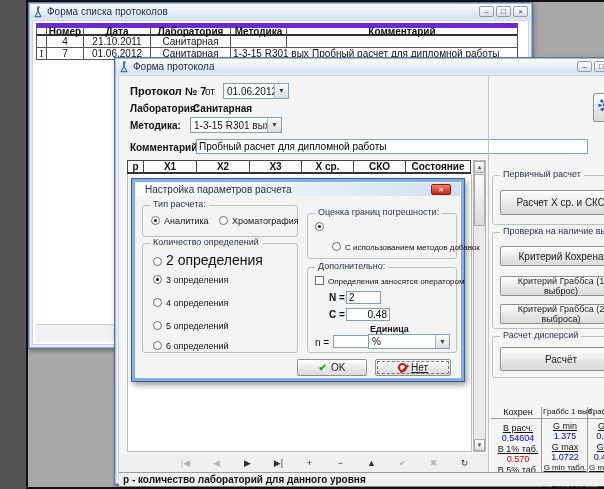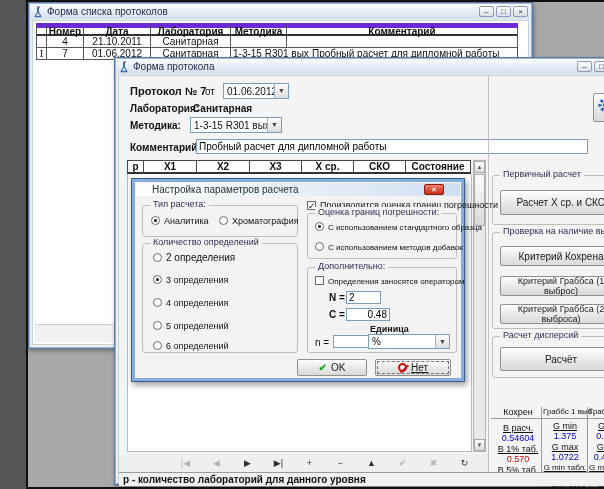--- a/index.html
+++ b/index.html
@@ -49,21 +49,21 @@
     display:flex;align-items:center;justify-content:center;font-weight:bold;font-size:10px;background:#fff;}
   
   .sb{position:absolute;background:#e9e9e9;border:1px solid #b5b5b5;}
   .sb .arrow{position:absolute;left:0;right:0;height:12px;background:linear-gradient(#fff,#dcdcdc);
     border:1px solid #a9a9a9;font-size:6px;text-align:center;line-height:11px;color:#555;}
   .sb .thumb{position:absolute;left:0;right:0;background:linear-gradient(#fdfdfd,#d9d9d9);border:1px solid #a9a9a9;}
   
   #dialog{position:absolute;left:103px;top:176px;width:334px;height:204px;
     background:#f3f3f3;border:1px solid #3a5f8f;box-shadow:0 0 0 3px #85aedd inset,2px 3px 6px rgba(0,0,0,.4);z-index:50;}
   #dialog .dtitle{position:absolute;left:4px;top:4px;right:4px;height:13px;
-    background:linear-gradient(90deg,#ffffff,#cfe0f2);display:flex;align-items:center;padding:0 16px;color:#233;}
+    background:linear-gradient(90deg,#ffffff,#cfe0f2);display:flex;align-items:center;padding:0 9px;color:#233;}
   #dialog .dclose{margin-left:auto;width:20px;height:11px;background:linear-gradient(#f28070,#c22a12);
     border:1px solid #8d1a08;border-radius:2px;color:#fff;font-size:8px;line-height:9px;text-align:center;font-weight:bold;}
   .fieldlbl{font-weight:bold;font-size:10px;}
   .inp{position:absolute;background:#fff;border:1px solid #7f9db9;font-size:10px;
     font-family:"Liberation Sans",sans-serif;padding:0 2px;}
   
   .navbtn{position:absolute;width:29px;height:14px;text-align:center;font-size:9px;line-height:14px;
     background:transparent;}
   .navbtn.on{color:#2e2e2e;}
   .navbtn.off{color:#b4b4b4;}
@@ -255,34 +255,31 @@
     </div>
 
     <div class="groupbox gb-bg-dlg" style="left:10px;top:26px;width:156px;height:32px;">
       <span class="cap">Тип расчета:</span>
       <span class="abs lbl" style="left:8px;top:10px;font-size:9px;"><span class="radio sel"></span><span>Аналитика</span></span>
       <span class="abs lbl" style="left:76px;top:10px;font-size:9px;"><span class="radio"></span><span>Хроматография</span></span>
     </div>
 
     <div class="groupbox gb-bg-dlg" style="left:10px;top:64px;width:156px;height:110px;">
       <span class="cap">Количество определений</span>
-      <span class="abs lbl" style="left:10px;top:8px;font-size:10px;"><span class="radio"></span><span>2 определения</span></span>
+      <span class="abs lbl" style="left:10px;top:8px;font-size:14px;"><span class="radio"></span><span>2 определения</span></span>
       <span class="abs lbl" style="left:10px;top:31px;font-size:9px;"><span class="radio sel"></span><span>3 определения</span></span>
       <span class="abs lbl" style="left:10px;top:54px;font-size:9px;"><span class="radio"></span><span>4 определения</span></span>
       <span class="abs lbl" style="left:10px;top:77px;font-size:9px;"><span class="radio"></span><span>5 определений</span></span>
       <span class="abs lbl" style="left:10px;top:97px;font-size:9px;"><span class="radio"></span><span>6 определений</span></span>
     </div>
 
-    <span class="abs lbl" style="left:175px;top:21px;font-size:9px;">
-      <span class="checkbox">✓</span><span>Производится оценка границ погрешности</span>
-    </span>
     <div class="groupbox gb-bg-dlg" style="left:175px;top:34px;width:150px;height:46px;">
       <span class="cap">Оценка границ погрешности:</span>
-      <span class="abs lbl" style="left:7px;top:8px;font-size:8px;"><span class="radio sel"></span><span>С использованием стандартного образца</span></span>
-      <span class="abs lbl" style="left:7px;top:28px;font-size:8px;"><span class="radio"></span><span>С использованием методов добавок</span></span>
+      <span class="abs lbl" style="left:7px;top:8px;font-size:8px;"><span class="radio sel"></span></span>
+      <span class="abs lbl" style="left:24px;top:28px;font-size:8px;"><span class="radio"></span><span>С использованием методов добавок</span></span>
     </div>
 
     <div class="groupbox gb-bg-dlg" style="left:175px;top:88px;width:150px;height:86px;">
       <span class="cap">Дополнительно:</span>
       <span class="abs lbl" style="left:7px;top:8px;font-size:8px;">
         <span class="checkbox"></span><span>Определения заносятся оператором</span>
       </span>
       <span class="abs fieldlbl" style="left:21px;top:24px;">N =</span>
       <input class="inp" style="left: 38px; top: 23px; width: 35px; height: 13px;" readonly="" value="2">
       <span class="abs fieldlbl" style="left:21px;top:41px;">C =</span>

